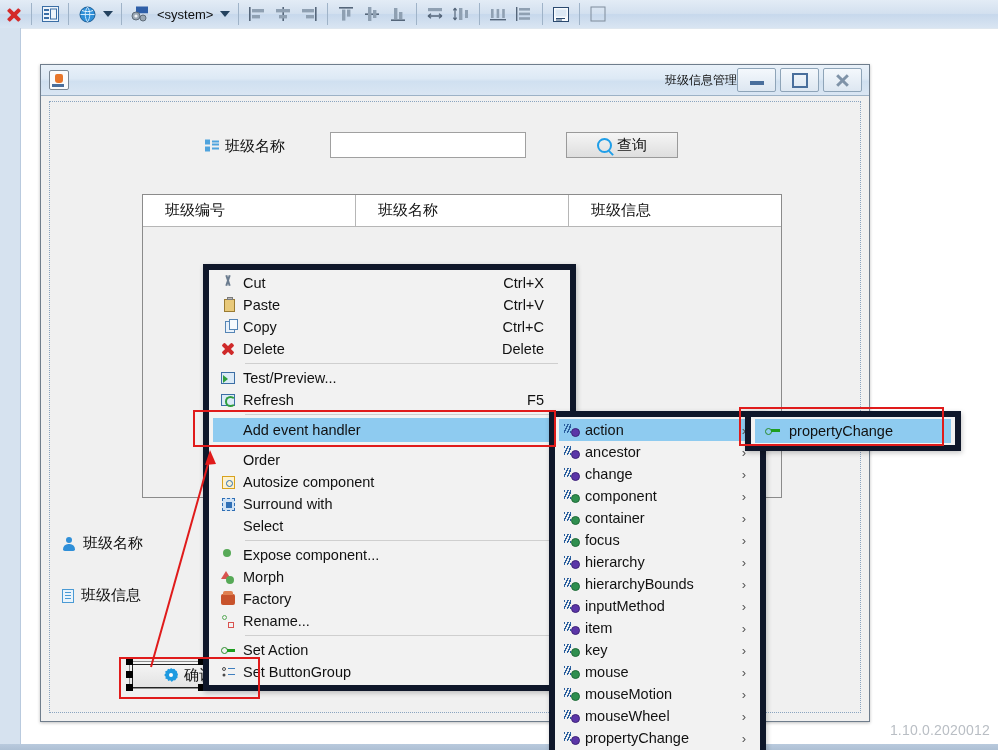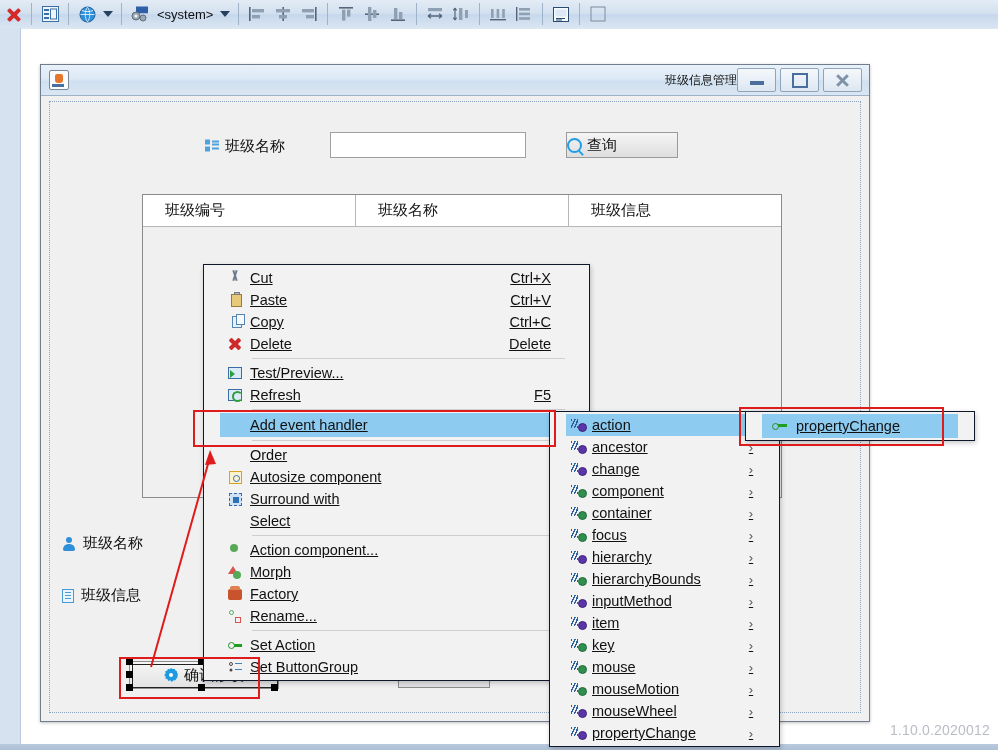--- a/index.html
+++ b/index.html
@@ -126,21 +126,21 @@
     position:absolute;left:280px;top:43px;width:196px;height:26px;
     transform:translateY(-50%);
     background:#ffffff;border:1px solid #a0a0a0;box-sizing:border-box;
     font-size:13px;padding:0 4px;outline:none;font-family:inherit;
   }
   .btn-query{
     position:absolute;left:516px;top:43px;width:112px;height:26px;
     transform:translateY(-50%);
     background:linear-gradient(to bottom,#f5f5f5,#dedede);
     border:1px solid #9a9a9a;box-sizing:border-box;
-    display:flex;align-items:center;gap:5px;
+    display:flex;align-items:center;justify-content:center;gap:5px;
     font-size:15px;color:#111;cursor:default;
   }
   .mag{
     width:11px;height:11px;border:2px solid #1f9ee8;border-radius:50%;position:relative;
     flex:0 0 auto;
   }
   .mag:after{
     content:"";position:absolute;right:-4px;bottom:-3px;width:6px;height:2px;
     background:#1f9ee8;transform:rotate(45deg);
   }
@@ -211,23 +211,23 @@
     position:absolute;left:398px;top:668px;width:92px;height:20px;
     background:linear-gradient(to bottom,#f6f6f6,#e2e2e2);
     border:1px solid #8d8d8d;box-sizing:border-box;
   }
   .partial-button:after{
     content:"";position:absolute;left:32px;top:4px;width:26px;height:5px;background:#1565a8;
   }
 
   
   .menu{
-    position:absolute;background:#f2f2f2;border:1px solid #0f172a;
+    position:absolute;background:#f2f2f2;border:6px solid #0f172a;
     box-shadow:1px 2px 5px rgba(0,0,0,0.22);
-    font-size:14.5px;color:#111;padding:2px 16px;text-decoration:underline;
+    font-size:14.5px;color:#111;padding:2px 4px;
   }
   .menu-main{left:203px;top:264px;width:353px;}
   .menu-item{
     height:22px;display:flex;align-items:center;position:relative;
     padding:0 8px 0 0;white-space:nowrap;cursor:default;
   }
   .menu-item.sel{background:#8ecbf0;}
   .mi-ico{width:30px;height:22px;flex:0 0 auto;display:flex;align-items:center;justify-content:center;}
   .mi-label{flex:1 1 auto;}
   .mi-accel{color:#111;padding-left:24px;}
@@ -604,21 +604,21 @@
     <span class="mi-label">Select</span>
     <span class="mi-arrow">›</span>
   </div>
 
   <div class="menu-sep"></div>
 
   <div class="menu-item">
     <span class="mi-ico">
         <span class="ic ic-expose"></span>
       </span>
-    <span class="mi-label">Action component...</span>
+    <span class="mi-label">Expose component...</span>
     <span class="mi-arrow"></span>
   </div>
   <div class="menu-item">
     <span class="mi-ico">
         <span class="ic ic-morph"></span>
       </span>
     <span class="mi-label">Morph</span>
     <span class="mi-arrow">›</span>
   </div>
   <div class="menu-item">

